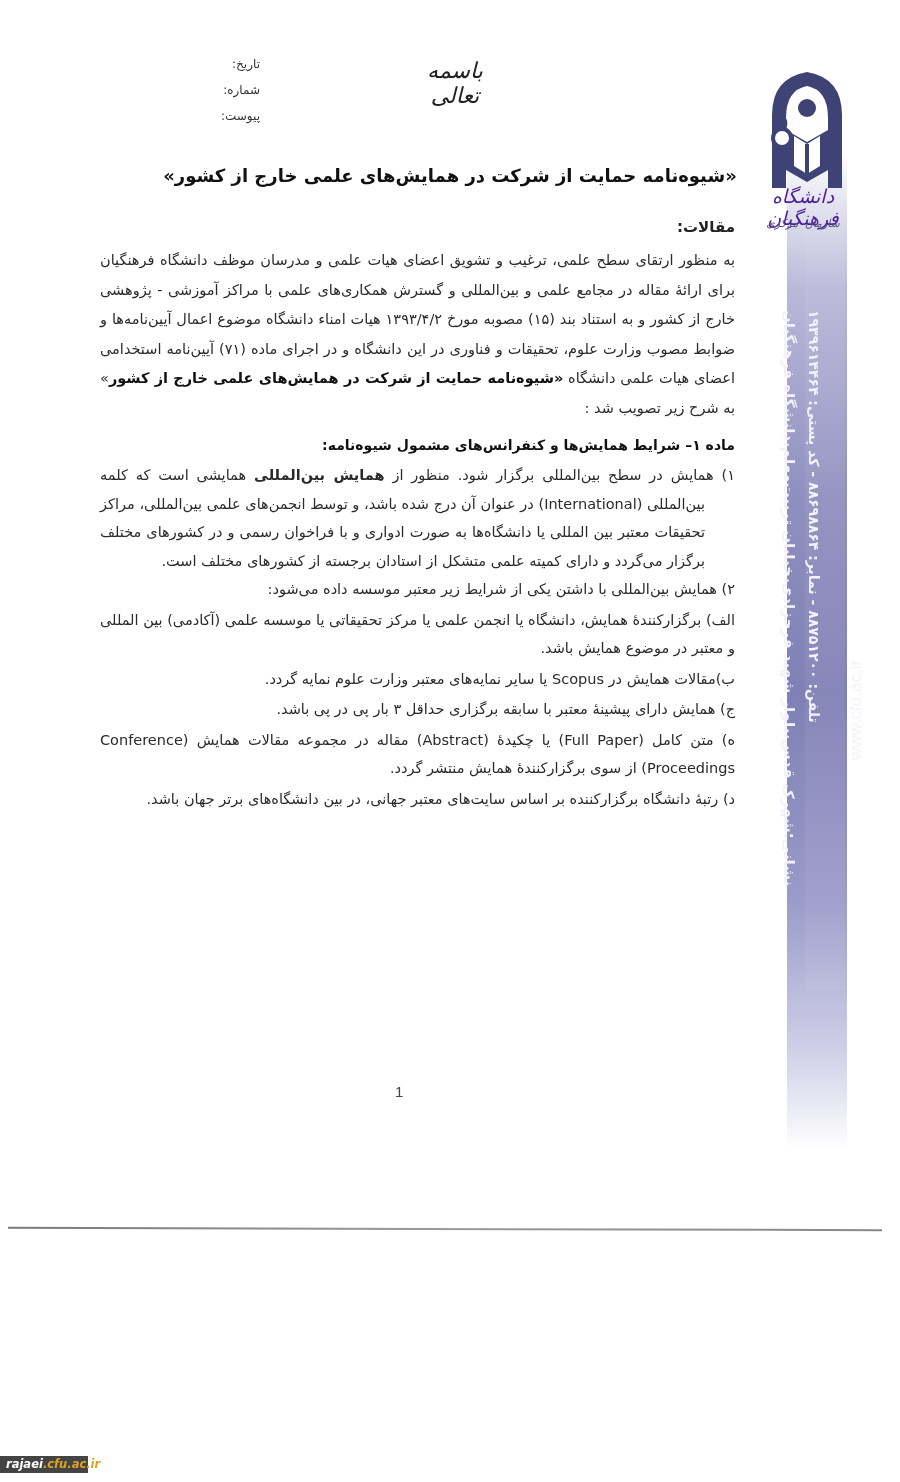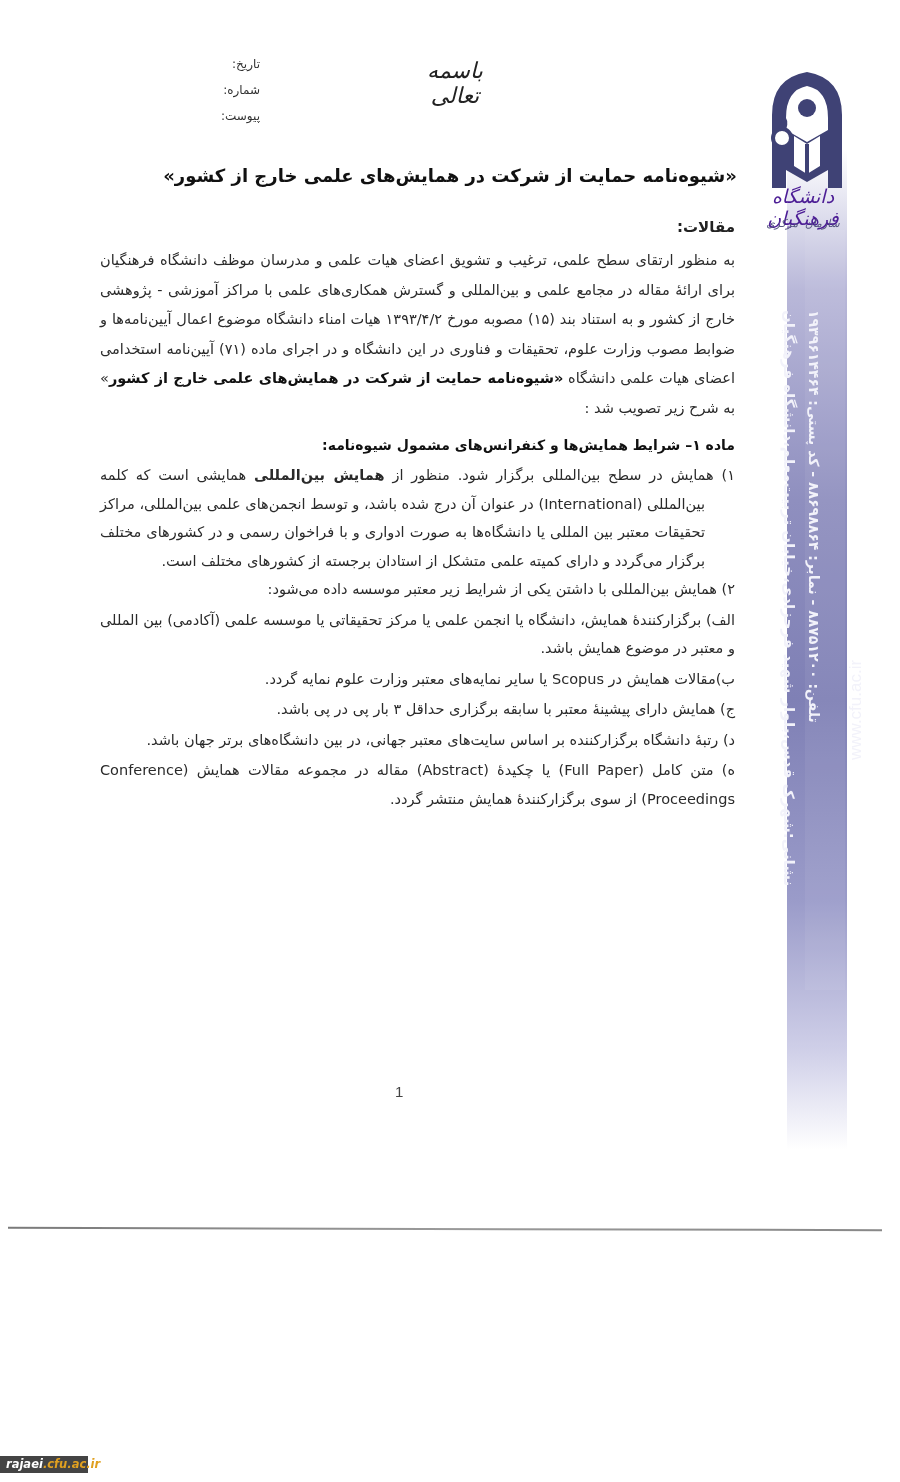--- a/index.html
+++ b/index.html
@@ -120,21 +120,21 @@
     <p class="intro"><span>به منظور ارتقای سطح علمی، ترغیب و تشویق اعضای هیات علمی و مدرسان موظف دانشگاه فرهنگیان برای ارائهٔ مقاله در مجامع علمی و بین‌المللی و گسترش همکاری‌های علمی با مراکز آموزشی - پژوهشی خارج از کشور و به استناد بند (۱۵) مصوبه مورخ ۱۳۹۳/۴/۲ هیات امناء دانشگاه موضوع اعمال آیین‌نامه‌ها و ضوابط مصوب وزارت علوم، تحقیقات و فناوری در این دانشگاه و در اجرای ماده (۷۱) آیین‌نامه استخدامی اعضای هیات علمی دانشگاه </span><b>«شیوه‌نامه حمایت از شرکت در همایش‌های علمی خارج از کشور</b><span>» به شرح زیر تصویب شد :</span></p>
 
     <p class="article-heading">ماده ۱– شرایط همایش‌ها و کنفرانس‌های مشمول شیوه‌نامه:</p>
 
     <p class="item num"><span>۱)</span> <span>همایش در سطح بین‌المللی برگزار شود. منظور از </span><b>همایش بین‌المللی</b><span> همایشی است که کلمه بین‌المللی (International) در عنوان آن درج شده باشد، و توسط انجمن‌های علمی بین‌المللی، مراکز تحقیقات معتبر بین المللی یا دانشگاه‌ها به صورت ادواری و با فراخوان رسمی و در کشورهای مختلف برگزار می‌گردد و دارای کمیته علمی متشکل از استادان برجسته از کشورهای مختلف است.</span></p>
     <p class="item num"><span>۲)</span> <span>همایش بین‌المللی با داشتن یکی از شرایط زیر معتبر موسسه داده می‌شود:</span></p>
 
     <p class="item sub"><span>الف)</span> <span>برگزارکنندهٔ همایش، دانشگاه یا انجمن علمی یا مرکز تحقیقاتی یا موسسه علمی (آکادمی) بین المللی و معتبر در موضوع همایش باشد.</span></p>
     <p class="item sub"><span>ب)</span><span>مقالات همایش در Scopus یا سایر نمایه‌های معتبر وزارت علوم نمایه گردد.</span></p>
     <p class="item sub"><span>ج)</span> <span>همایش دارای پیشینهٔ معتبر با سابقه برگزاری حداقل ۳ بار پی در پی باشد.</span></p>
+    <p class="item sub"><span>ه)</span> <span>متن کامل (Full Paper) یا چکیدهٔ (Abstract) مقاله در مجموعه مقالات همایش (Conference Proceedings) از سوی برگزارکنندهٔ همایش منتشر گردد.</span></p>
     <p class="item sub"><span>د)</span> <span>رتبهٔ دانشگاه برگزارکننده بر اساس سایت‌های معتبر جهانی، در بین دانشگاه‌های برتر جهان باشد.</span></p>
-    <p class="item sub"><span>ه)</span> <span>متن کامل (Full Paper) یا چکیدهٔ (Abstract) مقاله در مجموعه مقالات همایش (Conference Proceedings) از سوی برگزارکنندهٔ همایش منتشر گردد.</span></p>
   </div>
 
   <div class="page-num">1</div>
   <div class="bottom-rule"></div>
 
   <div class="watermark"><span class="wm-a">rajaei</span><span class="wm-b">.cfu.ac.ir</span></div>
 </div>
 
 </body></html>

